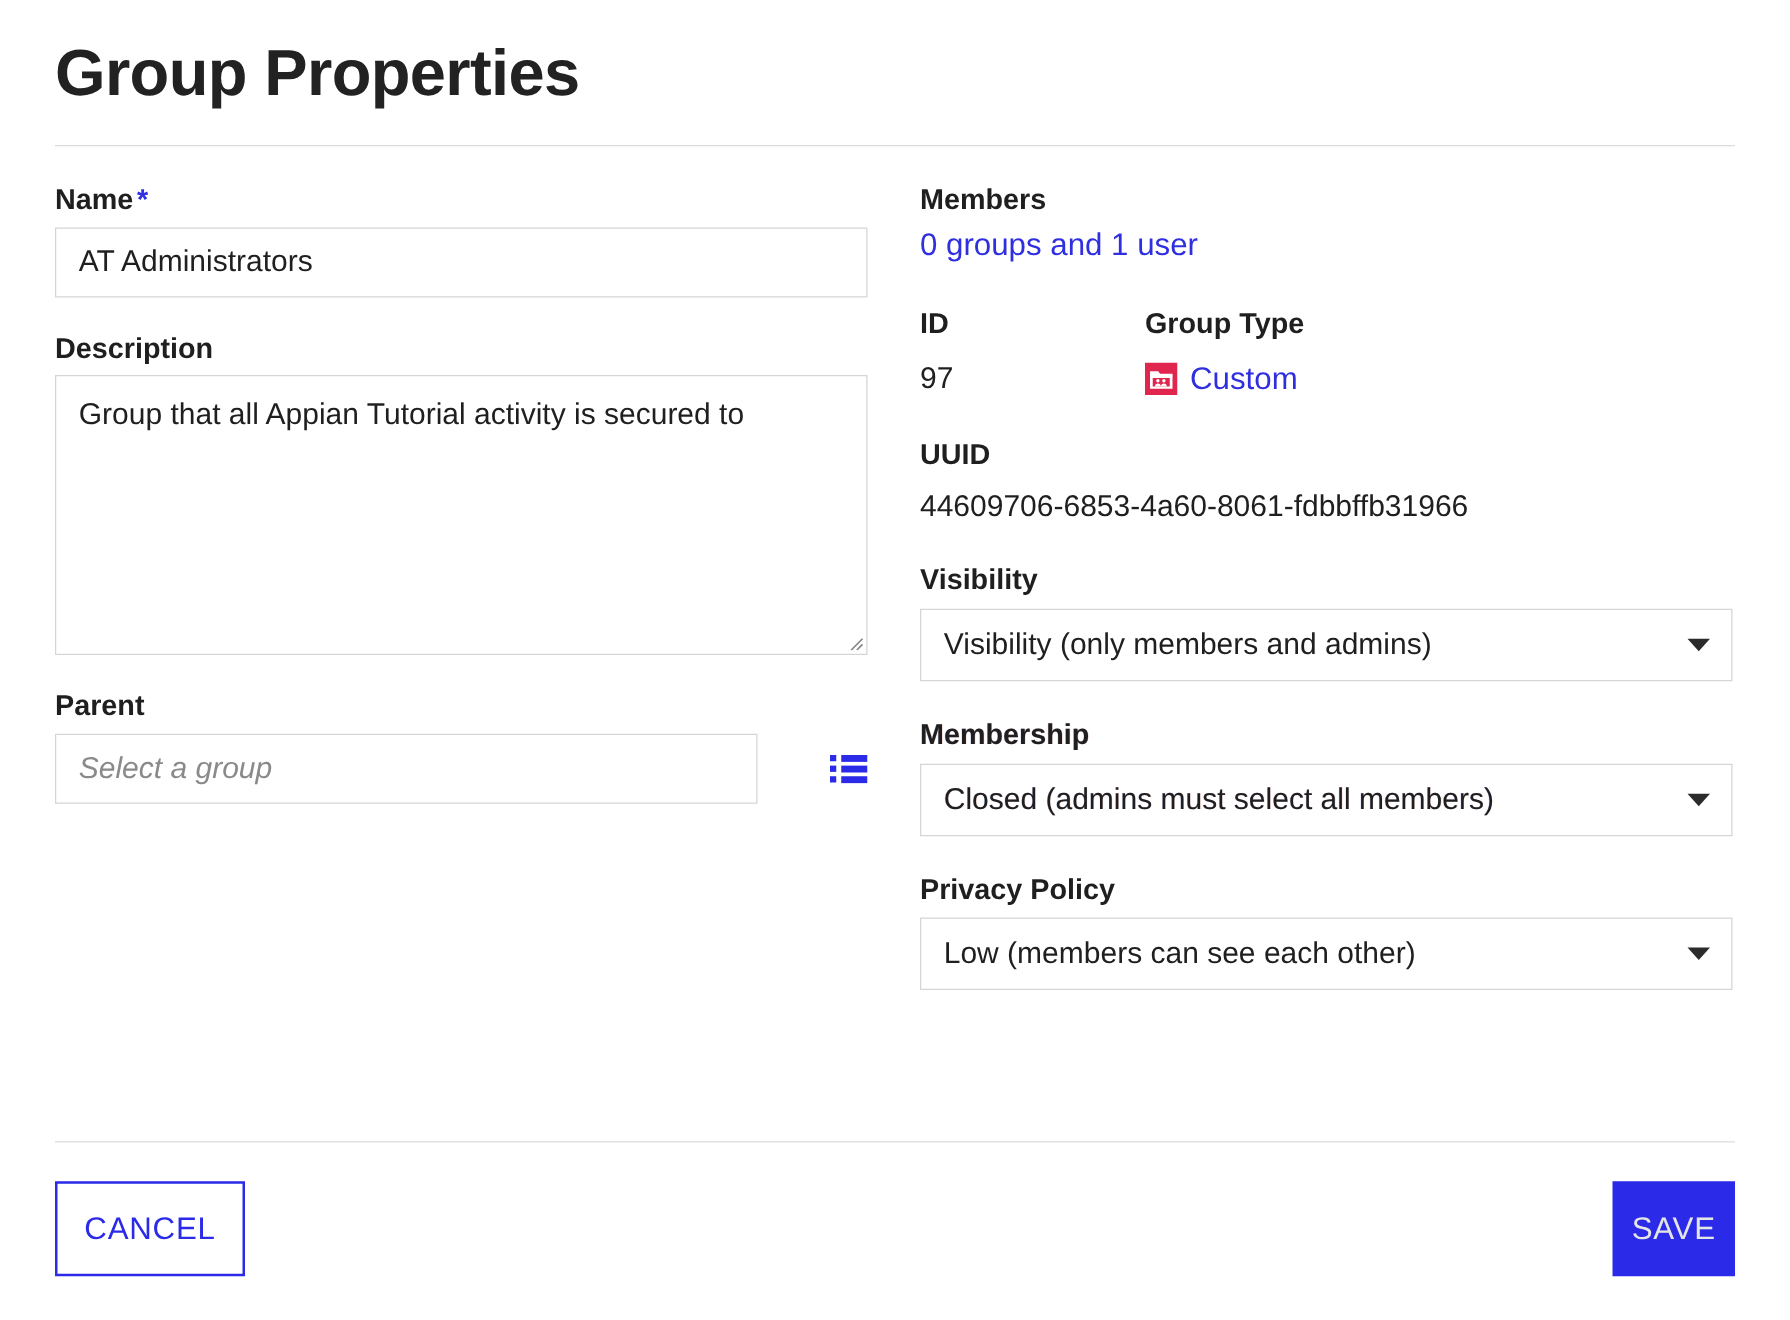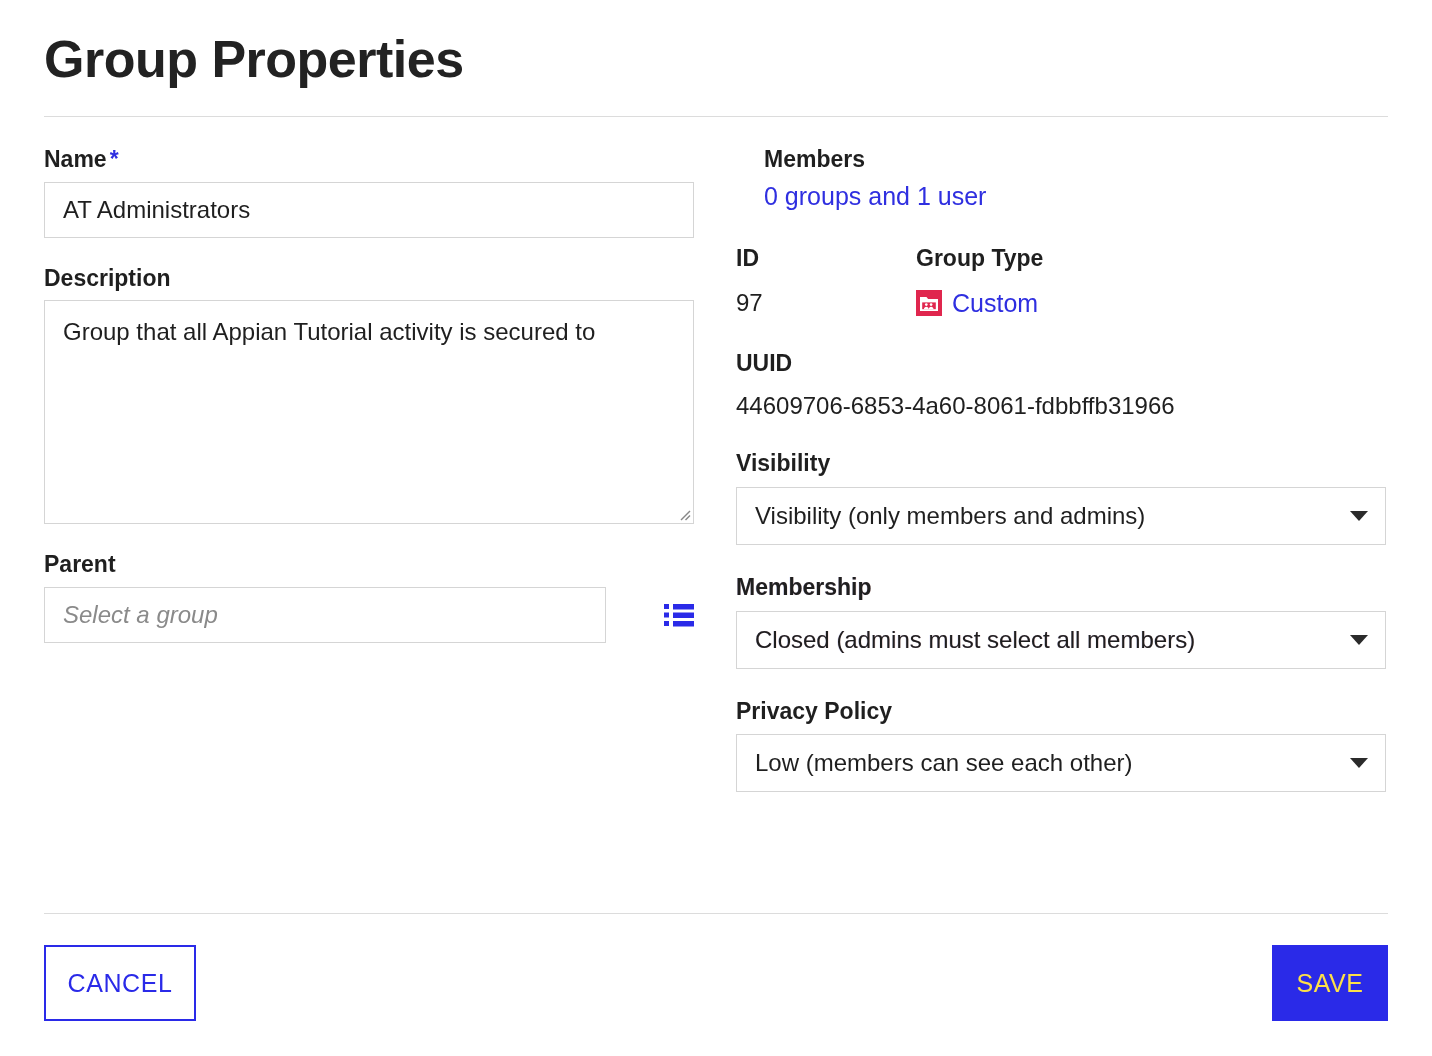--- a/index.html
+++ b/index.html
@@ -157,21 +157,21 @@
     text-decoration: none;
     line-height: 1.3;
     cursor: pointer;
     display: inline-block;
   }
   .static-value {
     font-size: 24px;
     color: #1f1f1f;
     line-height: 1.3;
   }
-  .right-block { margin-bottom: 26px; margin-left: 28px; }
+  .right-block { margin-bottom: 26px; }
 
   .id-grid {
     display: flex;
     margin-top: 32px;
   }
   .id-col { width: 180px; flex: 0 0 180px; }
   .type-col { flex: 1 1 auto; }
   .id-grid .static-label { margin-bottom: 14px; }
 
   .grouptype-value {
@@ -255,25 +255,25 @@
     justify-content: center;
   }
   .btn-cancel {
     width: 152px;
     height: 76px;
     border: 2px solid #2a2ae8;
     background: #ffffff;
     color: #2a2ae8;
   }
   .btn-save {
-    width: 116px;
+    width: 98px;
     height: 76px;
     border: none;
     background: #2a2ae8;
-    color: #fde047;
+    color: #e5e5e5;
   }
 </style>
 </head>
 <body>
 
 <div class="page">
 
   <h1 class="page-title">Group Properties</h1>
   <div class="divider"></div>
 

